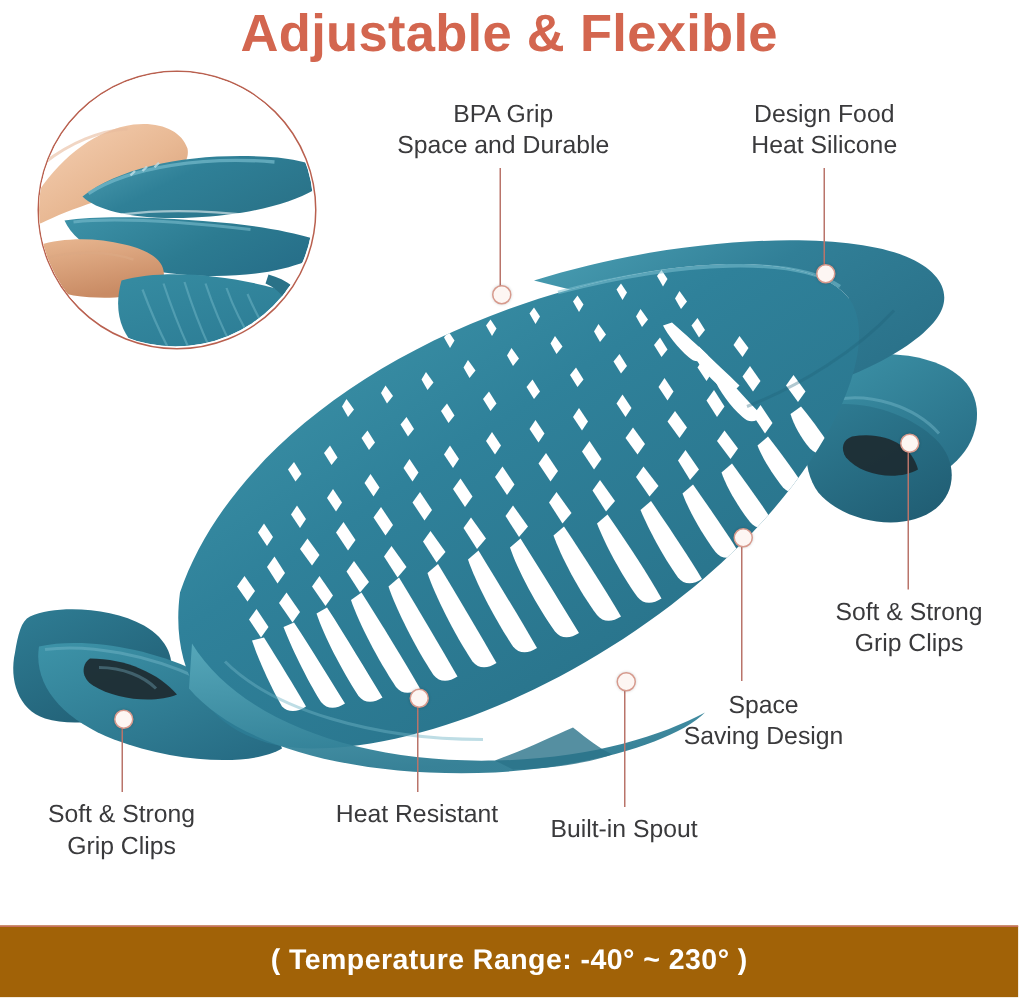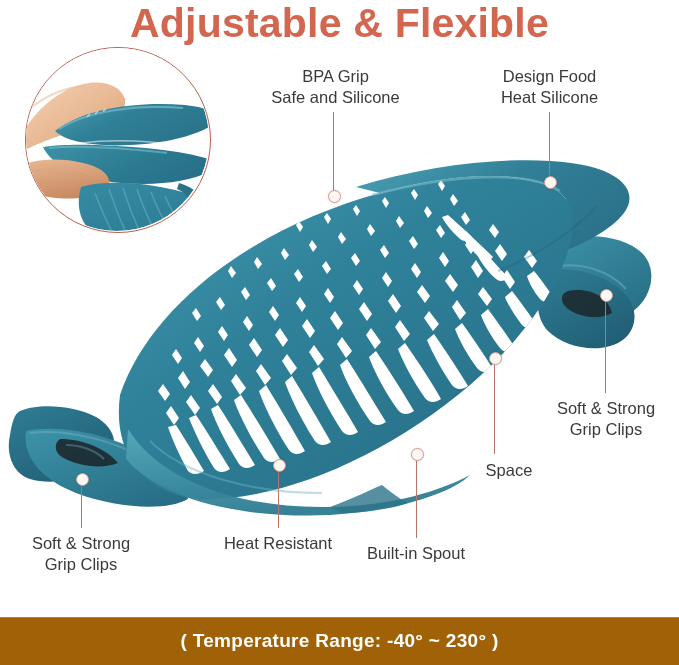--- a/index.html
+++ b/index.html
@@ -8,21 +8,21 @@
     width:679px;height:665px;position:relative;overflow:hidden;
     font-family:"Liberation Sans","DejaVu Sans",sans-serif;
     background:#ffffff;
   }
   #root{position:absolute;left:0;top:0;width:679px;height:665px;overflow:hidden;background:#fff;}
 
   
   .title{
     position:absolute;left:0;top:0;width:679px;height:46px;
     display:flex;align-items:center;justify-content:center;
-    font-size:41px;font-weight:bold;letter-spacing:.2px;
+    font-size:35px;font-weight:bold;letter-spacing:.2px;
     color:#d3664f;white-space:nowrap;
   }
 
   
   .inset{
     position:absolute;left:25px;top:47px;width:184px;height:184px;
     border-radius:50%;border:1.4px solid #b9604f;
     overflow:hidden;background:#ffffff;
   }
   .inset-clip{position:absolute;left:-1.4px;top:-1.4px;width:184px;height:184px;border-radius:50%;overflow:hidden;}
@@ -304,21 +304,21 @@
                C 392 414, 362 418, 342 418 Z" fill="#2a7389" opacity=".8"></path>
       <path d="M 150 346 C 182 378, 248 398, 322 398" fill="none" stroke="#6fb4c6" stroke-width="2" opacity=".45"></path>
 
       <path d="M 372 100 C 456 78, 530 76, 560 96" fill="none" stroke="#7cc0d0" stroke-width="2.4" opacity=".55"></path>
       <path d="M 498 176 C 534 162, 572 138, 596 112" fill="none" stroke="#1f6279" stroke-width="2" opacity=".35"></path>
     </svg>
   </div>
 
   <div class="callout c-center" style="left:263px; top:66px; width:145px;">
     <span class="ln">BPA Grip</span>
-    <span class="ln">Safe and Silicone</span>
+    <span class="ln">Space and Durable</span>
   </div>
   <div class="leader" style="left:333px; top:112px; height:84px;"></div>
   <div class="dot" style="left:328px; top:190px;"></div>
 
   <div class="callout c-center" style="left:477px; top:66px; width:145px;">
     <span class="ln">Design Food</span>
     <span class="ln">Heat Silicone</span>
   </div>
   <div class="leader" style="left:549px; top:112px; height:70px;"></div>
   <div class="dot" style="left:544px; top:176px;"></div>
@@ -344,20 +344,21 @@
   <div class="dot" style="left:273px; top:459px;"></div>
 
   <div class="callout c-center" style="left:343px; top:543px; width:146px;">
     <span class="ln">Built-in Spout</span>
   </div>
   <div class="leader" style="left:416px; top:459px; height:79px;"></div>
   <div class="dot" style="left:411px; top:448px;"></div>
 
   <div class="callout c-center" style="left:429px; top:460px; width:160px;">
     <span class="ln">Space</span>
+    <span class="ln">Saving Design</span>
   </div>
   <div class="leader" style="left:494px; top:362px; height:92px;"></div>
   <div class="dot" style="left:489px; top:352px;"></div>
 
   <div class="banner">
     <div class="banner-top-line"></div>
     <span class="banner-text">( Temperature Range: -40° ~ 230° )</span>
   </div>
 
 </div>

